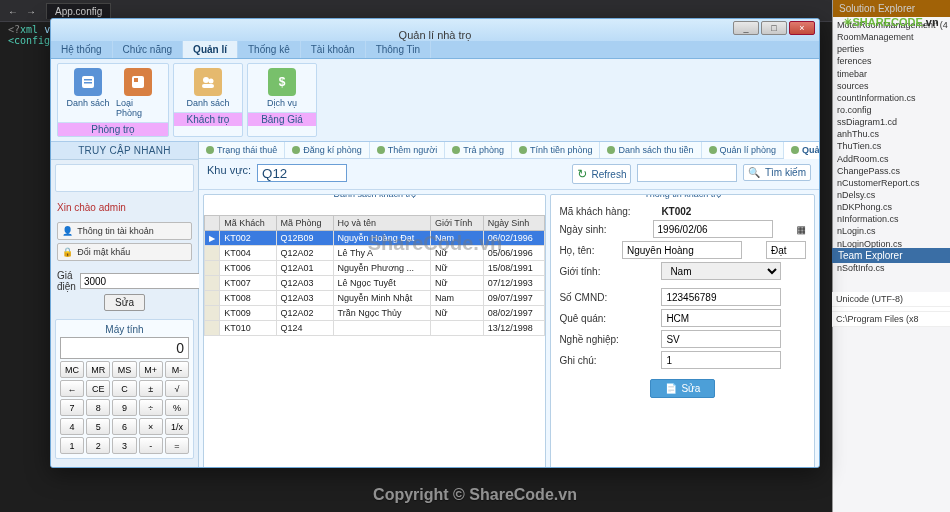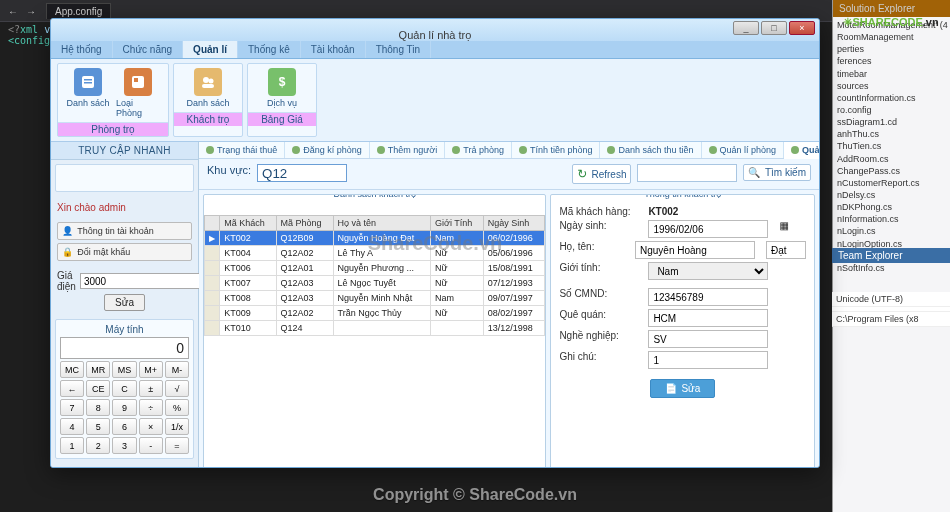--- a/index.html
+++ b/index.html
@@ -58,21 +58,21 @@
 .btn.search::before{content:"🔍";font-size:10px}
 .content-row{display:flex;flex:1;overflow:hidden;padding:4px 4px 4px 4px;gap:4px}
 .panel{border:1px solid #b6d0e6;background:#fff;border-radius:2px;position:relative;flex:1;display:flex;flex-direction:column;overflow:hidden}
 .panel-title{position:absolute;top:-6px;left:50%;transform:translateX(-50%);background:#fff;color:#2b5e90;font-size:9px;padding:0 6px}
 .grid{width:100%;border-collapse:collapse;font-size:9px;margin-top:20px}
 .grid th{background:#e8e8e8;border:1px solid #c4c4c4;padding:2px 4px;text-align:left;color:#333;font-weight:400}
 .grid td{border:1px solid #dcdcdc;padding:2px 4px;white-space:nowrap}
 .grid tr.sel td{background:#3a7be0;color:#fff}
 .row-ind{width:12px;background:#ece9d8;text-align:center;font-size:8px}
 .detail{padding:8px 8px;font-size:10px}
-.detail-row{display:flex;margin:3px 0;gap:11px}
+.detail-row{display:flex;align-items:center;margin:3px 0;gap:24px}
 .detail-row label{width:78px;color:#333}
 .detail-row .val{flex:1}
 .detail-row input,.detail-row select{height:18px;border:1px solid #bbb;padding:0 4px;font-size:10px;width:120px}
 .detail-row input.short{width:80px}
 .btn-primary{display:inline-flex;align-items:center;gap:4px;background:#4c9fd8;border:1px solid #3b8ac4;color:#fff;border-radius:2px;padding:3px 14px;font-size:10px;cursor:pointer}
 .btn-primary::before{content:"📄";font-size:10px}
 .watermark{position:absolute;left:50%;top:50%;transform:translate(-50%,-50%);font-size:20px;color:rgba(120,120,120,.45);font-weight:600;pointer-events:none}
 .copyright{position:absolute;bottom:8px;left:0;right:0;text-align:center;font-size:16px;color:rgba(200,200,200,.7);text-shadow:0 1px 1px rgba(0,0,0,.4);pointer-events:none;font-weight:600}
 .logo-badge{position:absolute;top:10px;right:4px;width:110px;height:24px;display:flex;align-items:center;justify-content:center;font-size:11px;font-weight:700;color:#6cbb3c;pointer-events:none;z-index:50}
 .logo-badge span.dark{color:#2a2a2a}

